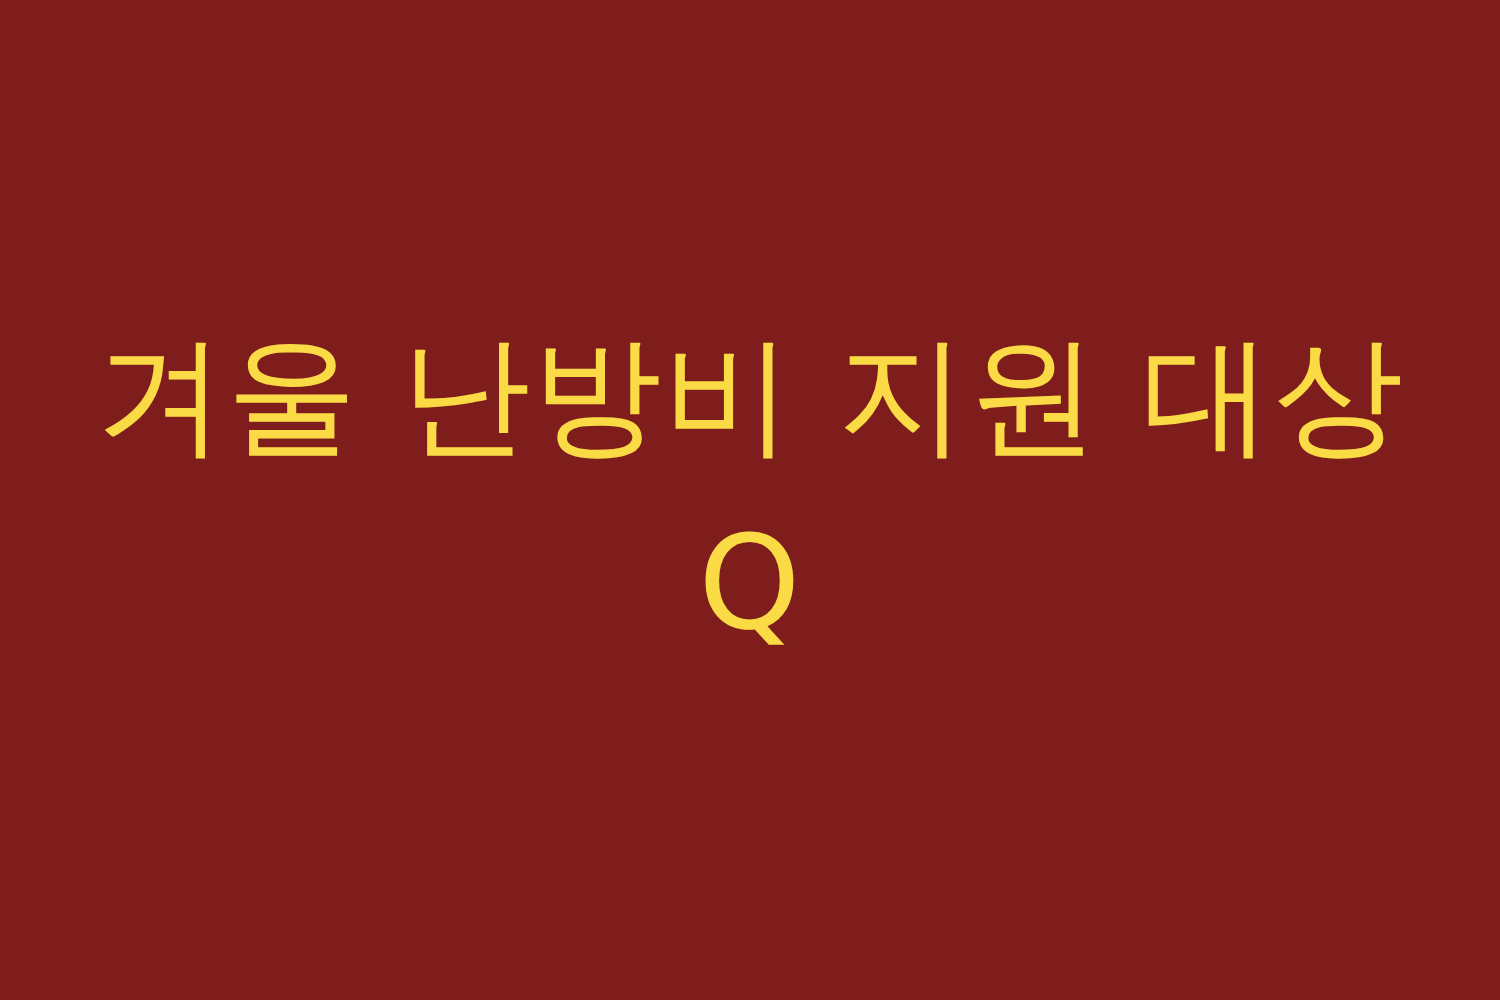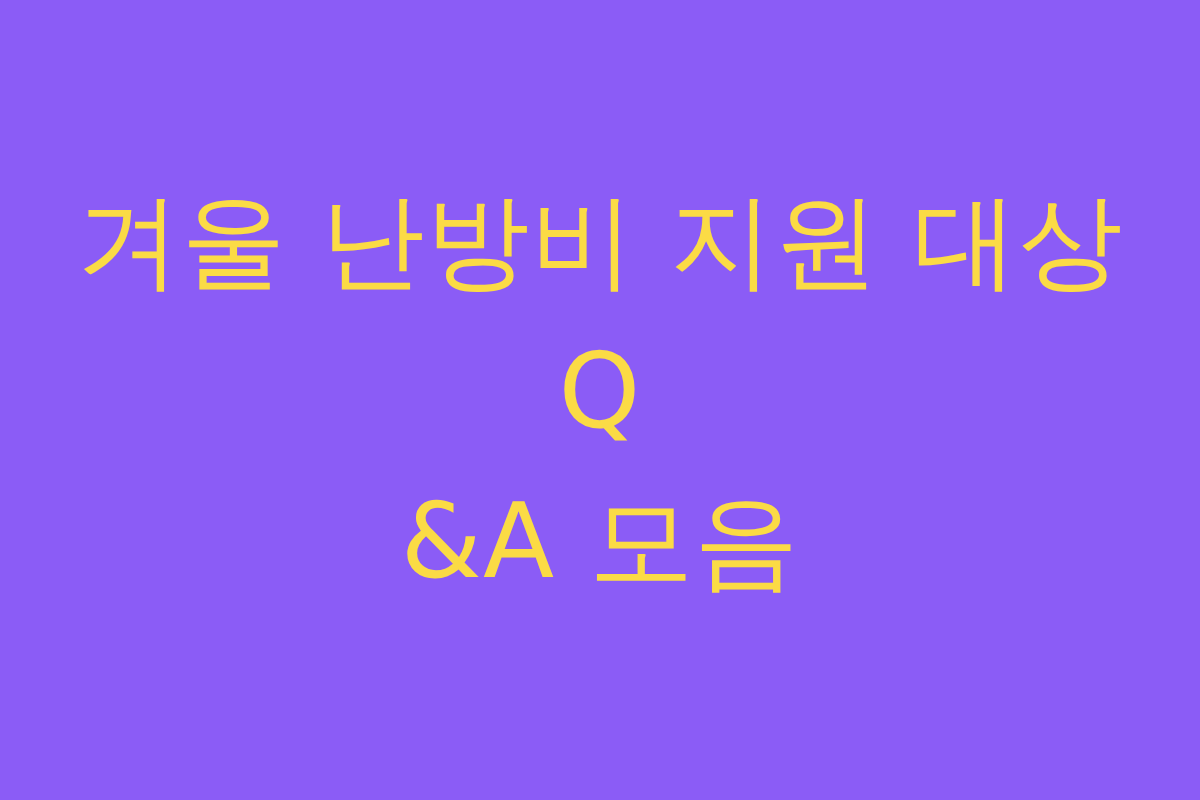--- a/index.html
+++ b/index.html
@@ -55,17 +55,17 @@
     letter-spacing: 1px;
   }
 
   .headline-line--two {
     letter-spacing: 1px;
   }
 </style>
 </head>
 <body>
 
-<div id="banner" style="background: #8b5cf6;">
+<div id="banner" style="background: #7f1d1d;">
   <div id="title-block">
-    <h1 id="banner-title" style="color: rgb(251, 219, 69);"><span class="headline-line headline-line--one">겨울 난방비 지원 대상 Q</span><span class="headline-line headline-line--two">&amp;A 모음</span></h1>
+    <h1 id="banner-title" style="color: rgb(251, 219, 69);"><span class="headline-line headline-line--one">겨울 난방비 지원 대상 Q</span></h1>
   </div>
 </div>
 
 </body></html>

